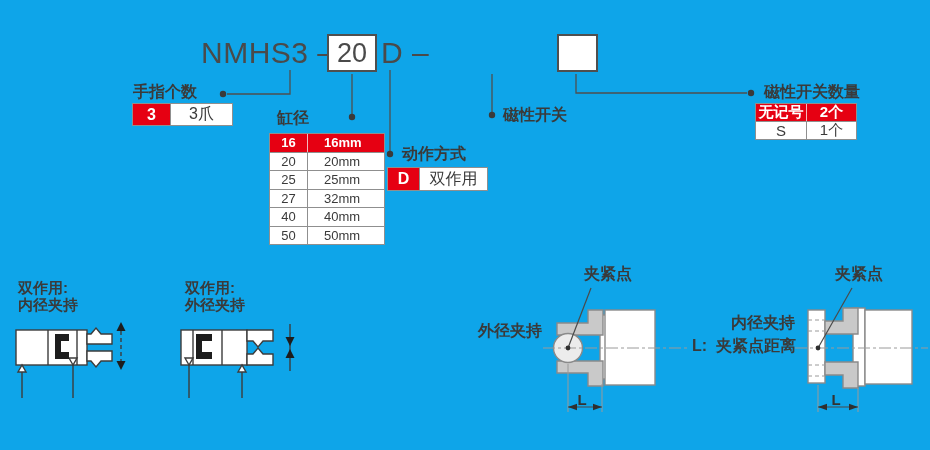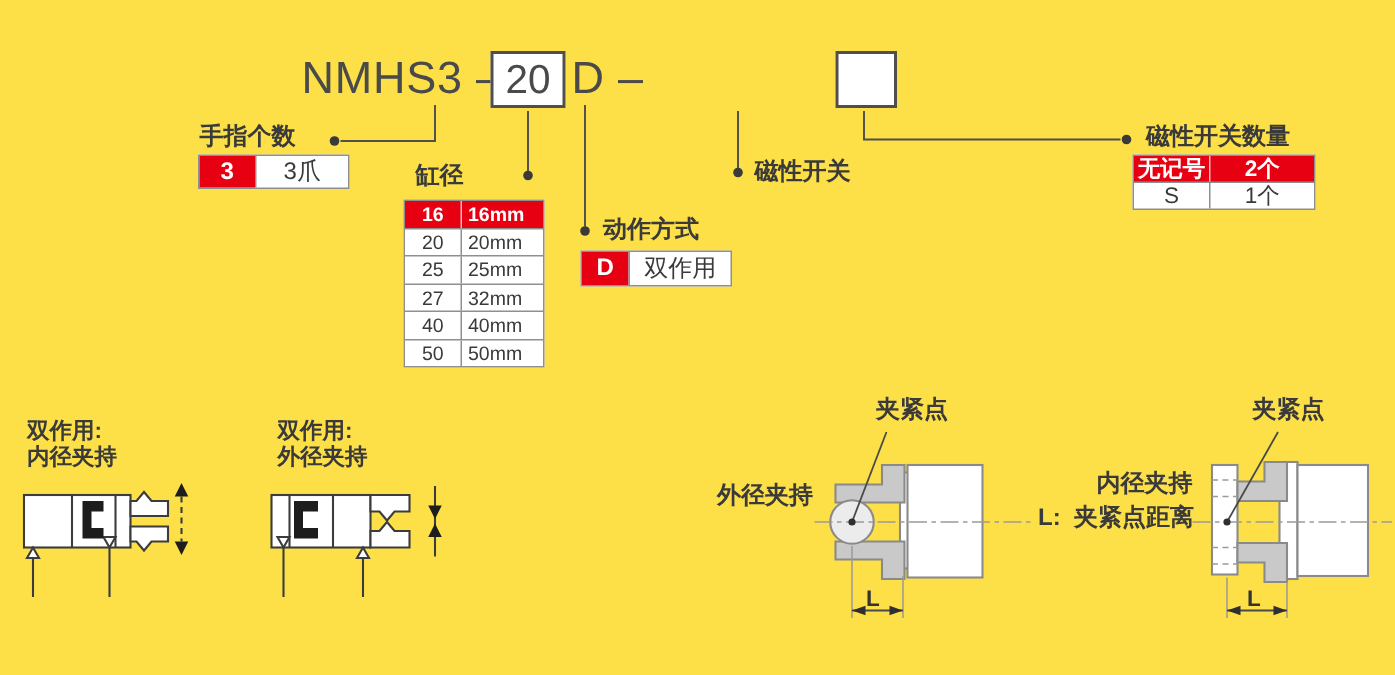--- a/index.html
+++ b/index.html
@@ -1,17 +1,17 @@
 <!DOCTYPE html>
 <html style="--accent: #e60012;"><head>
 <meta charset="utf-8">
 <style>
   :root{ --accent:#e60012; }
   html,body{margin:0;padding:0;background:#fff;}
-  .canvas{position:relative;width:930px;height:450px;background:#fde047;overflow:hidden;
+  .canvas{position:relative;width:930px;height:450px;background:#0ea5e9;overflow:hidden;
           font-family:"Liberation Sans","DejaVu Sans",sans-serif;color:#3a3a3a;}
   .overlay{position:absolute;left:0;top:0;pointer-events:none;}
   .code-text{position:absolute;font-size:30px;color:#4a4a4a;letter-spacing:.5px;white-space:nowrap;}
   .code-box{position:absolute;border:2px solid #4f4f4f;background:#fff;display:flex;
             align-items:center;justify-content:center;font-size:27px;color:#4a4a4a;}
   .lbl{position:absolute;font-size:16px;font-weight:bold;color:#3a3a3a;white-space:nowrap;line-height:18px;}
   .tbl{position:absolute;border:1.5px solid #8f8f8f;background:#fff;}
   .tr{display:flex;}
   .tr + .tr{border-top:1px solid #8f8f8f;}
   .td{display:flex;align-items:center;justify-content:center;box-sizing:border-box;}
@@ -21,31 +21,31 @@
   .tr.hl .td + .td{border-left:1px solid #f3b9bd;}
   
   .fingers-tbl{left:132px;top:103px;font-size:16px;}
   .fingers-tbl .td{height:21px;}
   .fingers-tbl .c1{width:37px;}
   .fingers-tbl .c2{width:62px;}
   
   .bore-tbl{left:269px;top:133px;font-size:13px;}
   .bore-tbl .td{height:17.5px;}
   .bore-tbl .c1{width:37px;}
-  .bore-tbl .c2{width:55px;justify-content:flex-start;padding-left:4px;}
+  .bore-tbl .c2{width:77px;justify-content:flex-start;padding-left:16px;}
   
   .action-tbl{left:387px;top:167px;font-size:16px;}
   .action-tbl .td{height:22px;}
   .action-tbl .c1{width:31px;}
   .action-tbl .c2{width:68px;}
   
   .qty-tbl{left:755px;top:103px;font-size:15px;}
   .qty-tbl .td{height:17px;}
   .qty-tbl .c1{width:50px;}
-  .qty-tbl .c2{width:70px;}
+  .qty-tbl .c2{width:50px;}
   .sym-lbl{position:absolute;font-size:15px;font-weight:bold;line-height:17px;}
   .dimL{position:absolute;width:20px;text-align:center;font-size:15px;font-weight:bold;color:#333;}
   svg.fig{position:absolute;}
 </style>
 </head>
 <body>
 
 <div class="canvas">
 
   <svg class="overlay" width="930" height="450" viewBox="0 0 930 450">

